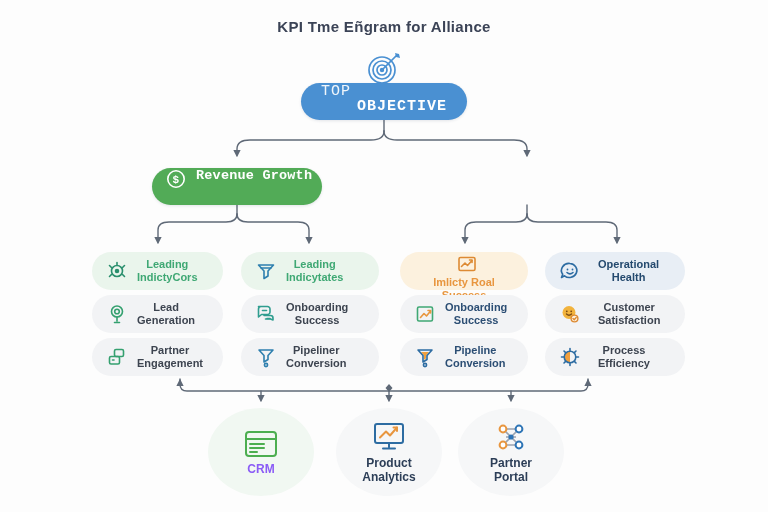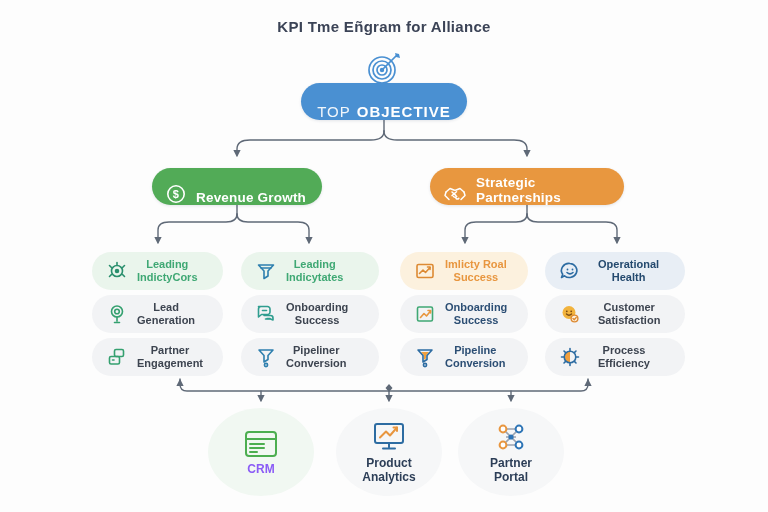--- a/index.html
+++ b/index.html
@@ -2,39 +2,39 @@
 <html><head>
 <meta charset="utf-8">
 <style>
   html,body{margin:0;padding:0;background:#ffffff;}
   .canvas{position:relative;width:768px;height:512px;background:#fdfdfd;overflow:hidden;
           font-family:"Liberation Sans",sans-serif;-webkit-font-smoothing:antialiased;}
   .title{position:absolute;left:0;top:18px;width:768px;text-align:center;
          font-size:15px;font-weight:700;color:#3b4356;letter-spacing:.3px;}
   .connectors{position:absolute;left:0;top:0;pointer-events:none;}
   .target-wrap{position:absolute;left:366px;top:52px;width:38px;height:34px;}
-  .node{position:absolute;display:flex;align-items:flex-end;justify-content:center;
-        border-radius:20px;box-shadow:0 1px 3px rgba(40,60,90,.12);}
+  .node{position:absolute;display:flex;align-items:flex-start;justify-content:center;
+        border-radius:20px;box-shadow:0 1px 3px rgba(40,60,90,.12);font-family:Liberation Mono, monospace;}
   .top-objective{left:301px;top:83px;width:166px;height:37px;background:#4a90d2;color:#fff;
                  font-size:15px;letter-spacing:1px;}
   .top-objective .w1{font-weight:500;opacity:.92;margin-right:6px;}
   .top-objective .w2{font-weight:800;margin-top:15px;}
   .pill{height:37px;top:168px;color:#fff;font-size:13.5px;font-weight:700;letter-spacing:.2px;
         justify-content:flex-start;padding:0;}
   .pill .p-ic{display:flex;align-items:center;justify-content:center;margin:0 9px 0 13px;}
   .pill-revenue{left:152px;width:170px;background:#52ab57;}
   .pill-strategic{left:430px;width:194px;background:#e8973f;}
   .chip{position:absolute;height:38px;border-radius:19px;display:flex;align-items:center;
         background:#f2f3f5;}
   .chip .ic{display:flex;align-items:center;justify-content:center;width:24px;height:24px;
             margin:0 8px 0 13px;flex:0 0 auto;}
   .chip .txt{display:flex;flex-direction:column;font-size:11px;font-weight:700;
              line-height:13px;color:#3d4450;align-items:center;}
   .tint-green{background:#eaf5ec;}   .tint-green .txt{color:#3fa874;}
-  .tint-orange{background:#fcf1de;}  .tint-orange .txt{color:#e8963f;}
+  .tint-orange{background:#fcf1de;flex-direction:column;}  .tint-orange .txt{color:#e8963f;}
   .tint-blue{background:#e8eef5;}    .tint-blue .txt{color:#24496e;}
   .navy-text .txt{color:#2c4e74;}
   .col-a{left:92px;width:131px;}  .col-b{left:241px;width:138px;}
   .col-c{left:400px;width:128px;} .col-d{left:545px;width:140px;gap:8px;}
   .row-1{top:252px;} .row-2{top:295px;} .row-3{top:338px;}
   .tool{position:absolute;top:408px;width:106px;height:88px;border-radius:50%;
         background:#f6f7f8;display:flex;flex-direction:column;align-items:center;
         justify-content:center;gap:3px;}
   .tool-crm{left:208px;background:#f1f8f2;}
   .tool-pa{left:336px;} .tool-pp{left:458px;}
@@ -96,33 +96,20 @@
   <div class="node pill pill-revenue">
     <span class="p-ic">
       <svg width="22" height="22" viewBox="0 0 22 22">
         <circle cx="11" cy="11" r="8.2" stroke="#fff" stroke-width="1.6" fill="none"></circle>
         <text x="11" y="15" text-anchor="middle" font-size="11" font-weight="bold" fill="#fff">$</text>
       </svg>
     </span>
     <span>Revenue Growth</span>
   </div>
 
-  <div class="node pill pill-strategic">
-    <span class="p-ic">
-      <svg width="24" height="22" viewBox="0 0 24 22">
-        <g stroke="#fff" stroke-width="1.5" fill="none" stroke-linecap="round" stroke-linejoin="round">
-          <path d="M3,9 l4,-3.5 4.5,1.8 M21,9 l-4,-3.5 -4.5,1.8"></path>
-          <path d="M3,9 l-1,3.5 4,4 M21,9 l1,3.5 -4,4"></path>
-          <path d="M9,9 l4,3.6 M13.5,8.8 l-4.5,3.8"></path>
-          <path d="M10.5,13.5 q1.6,1.6 3.2,0 M13,15.4 q1.5,1.3 2.8,0"></path>
-        </g>
-      </svg>
-    </span>
-    <span>Strategic Partnerships</span>
-  </div>
 
   <div class="chip col-a row-1 tint-green">
     <span class="ic">
       <svg width="22" height="22" viewBox="0 0 22 22">
           <g stroke="#2a8f6d" stroke-width="1.6" fill="none" stroke-linecap="round">
         <circle cx="11" cy="11" r="5.5"></circle>
             <circle cx="11" cy="11" r="1.5" fill="#2a8f6d"></circle>
         <path d="M11,2.5 v2 M3.5,5.5 l2.2,2.2 M18.5,5.5 l-2.2,2.2 M3.5,16.5 l2.2,-2.2 M18.5,16.5 l-2.2,-2.2"></path>
       </g>
         </svg>

